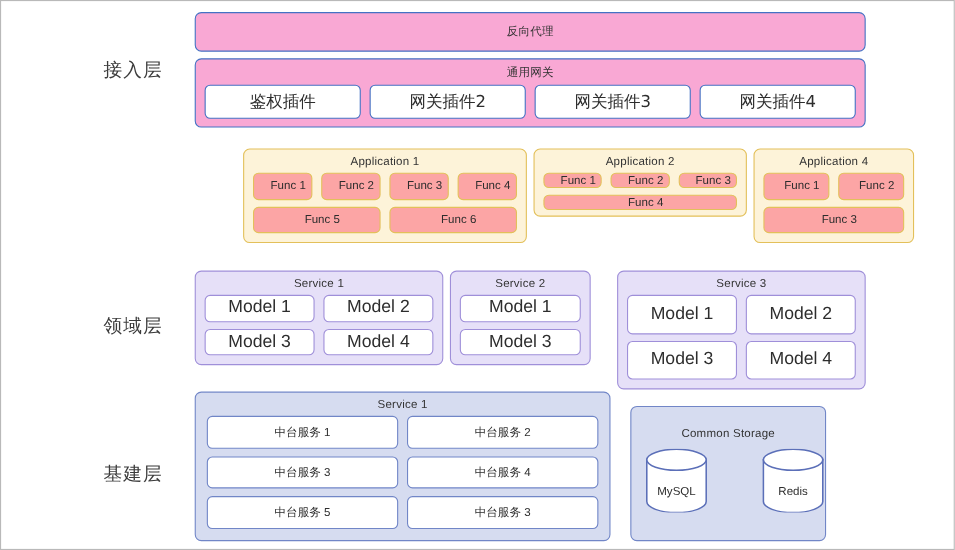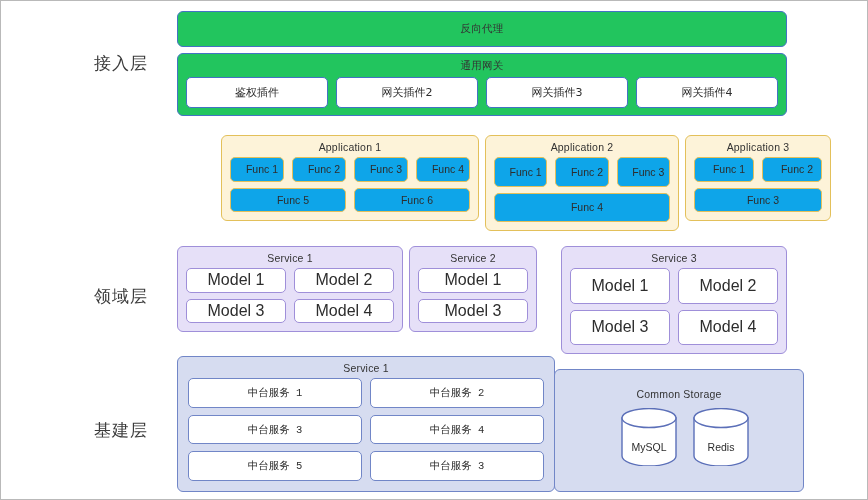--- a/index.html
+++ b/index.html
@@ -46,45 +46,45 @@
     padding-top: 5px;
     padding-bottom: 4px;
     letter-spacing: .2px;
   }
   .panel-title.cn {
     font-family: "DejaVu Sans", "Liberation Sans", sans-serif;
   }
 
   
   .p-blue {
-    background: #22c55e;
+    background: #f9a8d4;
     border: 1.6px solid #4472c4;
   }
   .chip-blue {
     box-sizing: border-box;
     background: #ffffff;
     border: 1.4px solid #4472c4;
     border-radius: 5px;
     display: flex;
     align-items: center;
     justify-content: center;
-    font-size: 11px;
+    font-size: 15px;
     color: #2d2d2d;
     font-family: "DejaVu Sans", "Liberation Sans", sans-serif;
   }
 
   
   .p-yellow {
     background: #fdf3d9;
     border: 1.6px solid #e3c05a;
     margin-left: 44px;
   }
   .chip-yellow {
     box-sizing: border-box;
-    background: #0ea5e9;
+    background: #fca5a5;
     border: 1.4px solid #e3c05a;
     border-radius: 5px;
     display: flex;
     align-items: center;
     justify-content: center;
     font-size: 10.5px;
     color: #2d2d2d;
     padding-left: 10px;
   }
 
@@ -113,42 +113,42 @@
   .chip-infra {
     box-sizing: border-box;
     background: #ffffff;
     border: 1.4px solid #7186c7;
     border-radius: 5px;
     display: flex;
     align-items: center;
     justify-content: center;
     font-size: 10.5px;
     color: #2d2d2d;
-    font-family: Liberation Mono, monospace;
+    font-family: Liberation Sans, sans-serif;
   }
 
   .inner {
     display: flex;
     flex-direction: column;
     gap: 6px;
     padding: 0 8px 8px 8px;
     flex: 1;
   }
   .inner-row {
     display: flex;
     gap: 8px;
     flex: 1;
   }
   .inner-row > * { flex: 1; }
 
   
   .cyl-wrap {
     display: flex;
     gap: 14px;
-    justify-content: center;
+    justify-content: space-between;
     align-items: flex-start;
     padding-top: 4px;
     margin-left: 12px;
   }
   .cyl {
     position: relative;
     width: 58px;
     height: 58px;
   }
   .cyl svg { display: block; }
@@ -195,36 +195,36 @@
         <div class="chip-yellow">Func 3</div>
         <div class="chip-yellow">Func 4</div>
       </div>
       <div class="inner-row">
         <div class="chip-yellow">Func 5</div>
         <div class="chip-yellow">Func 6</div>
       </div>
     </div>
   </div>
 
-  <div class="panel p-yellow" style="position:absolute; left:440px; top:134px; width:194px; height:96px;">
+  <div class="panel p-yellow" style="position:absolute; left:440px; top:134px; width:194px; height:62px;">
     <div class="panel-title">Application 2</div>
     <div class="inner">
       <div class="inner-row">
         <div class="chip-yellow">Func 1</div>
         <div class="chip-yellow">Func 2</div>
         <div class="chip-yellow">Func 3</div>
       </div>
       <div class="inner-row">
         <div class="chip-yellow">Func 4</div>
       </div>
     </div>
   </div>
 
   <div class="panel p-yellow" style="position:absolute; left:640px; top:134px; width:146px; height:86px;">
-    <div class="panel-title">Application 3</div>
+    <div class="panel-title">Application 4</div>
     <div class="inner">
       <div class="inner-row">
         <div class="chip-yellow">Func 1</div>
         <div class="chip-yellow">Func 2</div>
       </div>
       <div class="inner-row">
         <div class="chip-yellow">Func 3</div>
       </div>
     </div>
   </div>
@@ -284,21 +284,21 @@
         <div class="chip-infra">中台服务 3</div>
         <div class="chip-infra">中台服务 4</div>
       </div>
       <div class="inner-row">
         <div class="chip-infra">中台服务 5</div>
         <div class="chip-infra">中台服务 3</div>
       </div>
     </div>
   </div>
 
-  <div class="panel p-infra" style="position:absolute; left:553px; top:368px; width:250px; height:123px;">
+  <div class="panel p-infra" style="position:absolute; left:572px; top:368px; width:178px; height:123px;">
     <div class="panel-title" style="padding-top:18px; font-size:10.5px;">Common Storage</div>
     <div class="cyl-wrap">
 
       <div class="cyl">
         <svg width="58" height="58" viewBox="0 0 58 58">
           <path d="M2,10 L2,48 A27,10 0 0,0 56,48 L56,10 Z" fill="#ffffff" stroke="#5b6fb8" stroke-width="1.4"></path>
           <ellipse cx="29" cy="10" rx="27" ry="9.5" fill="#ffffff" stroke="#5b6fb8" stroke-width="1.4"></ellipse>
         </svg>
         <div class="cyl-label">MySQL</div>
       </div>

